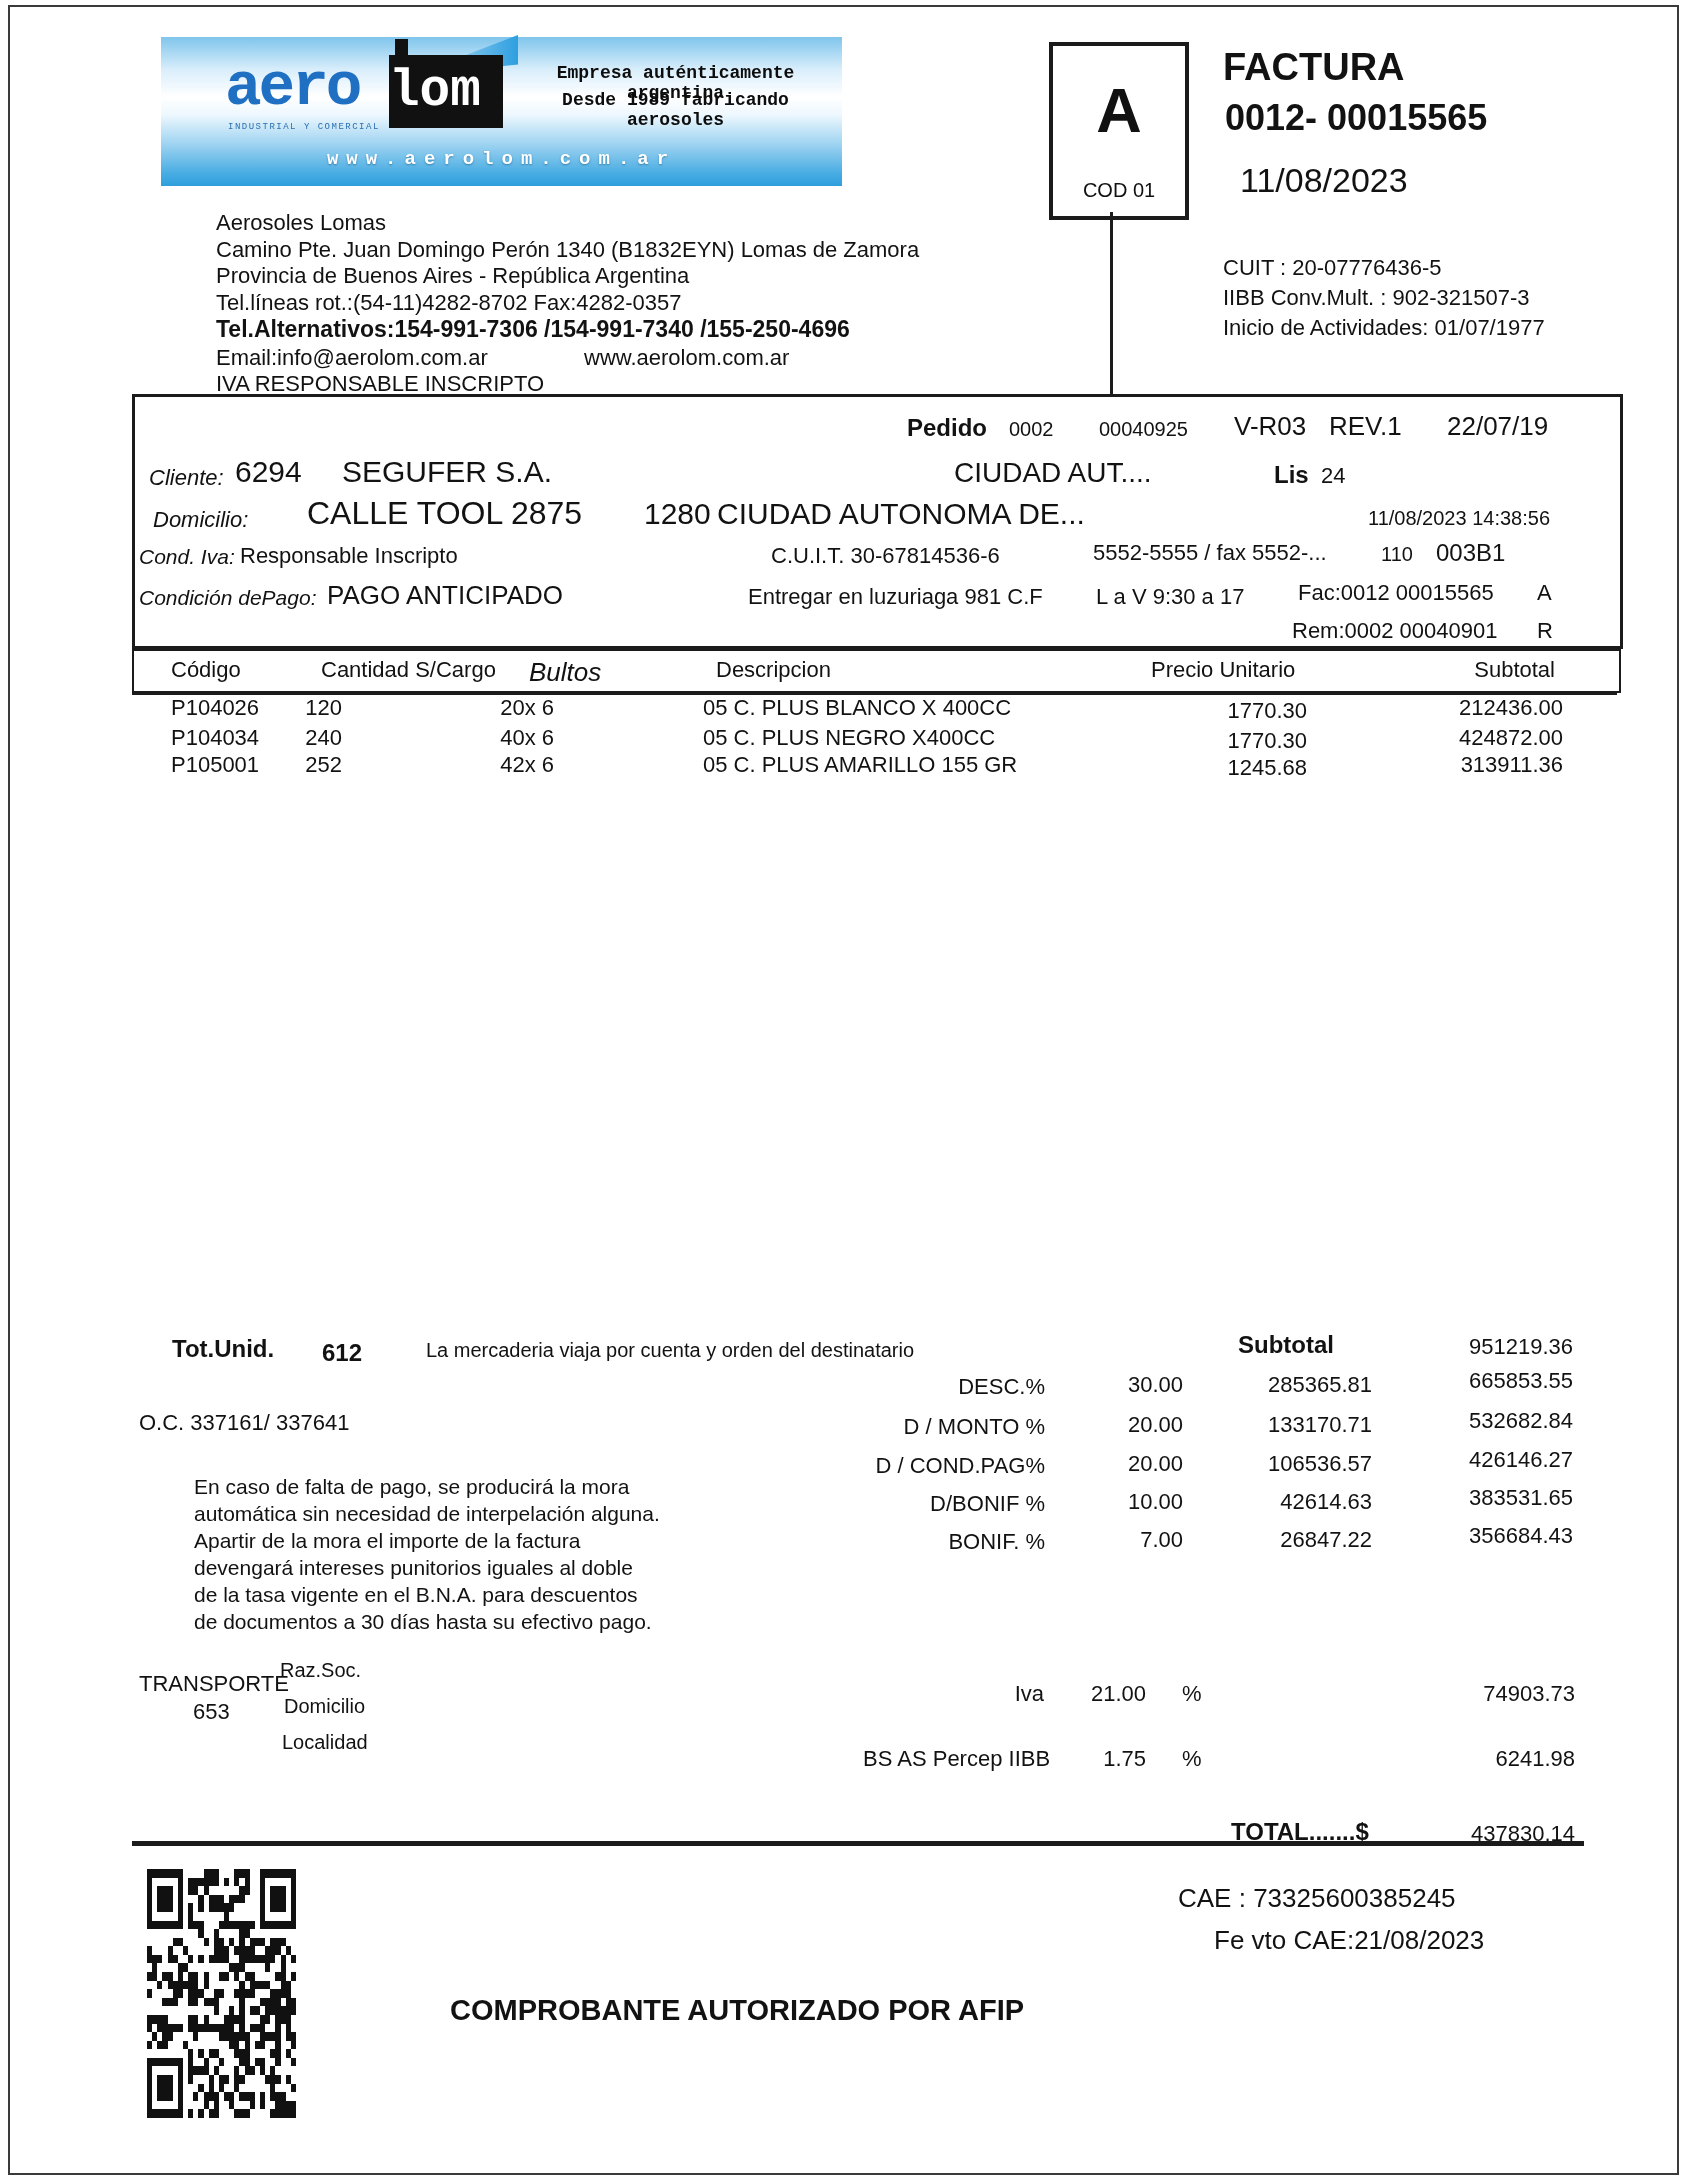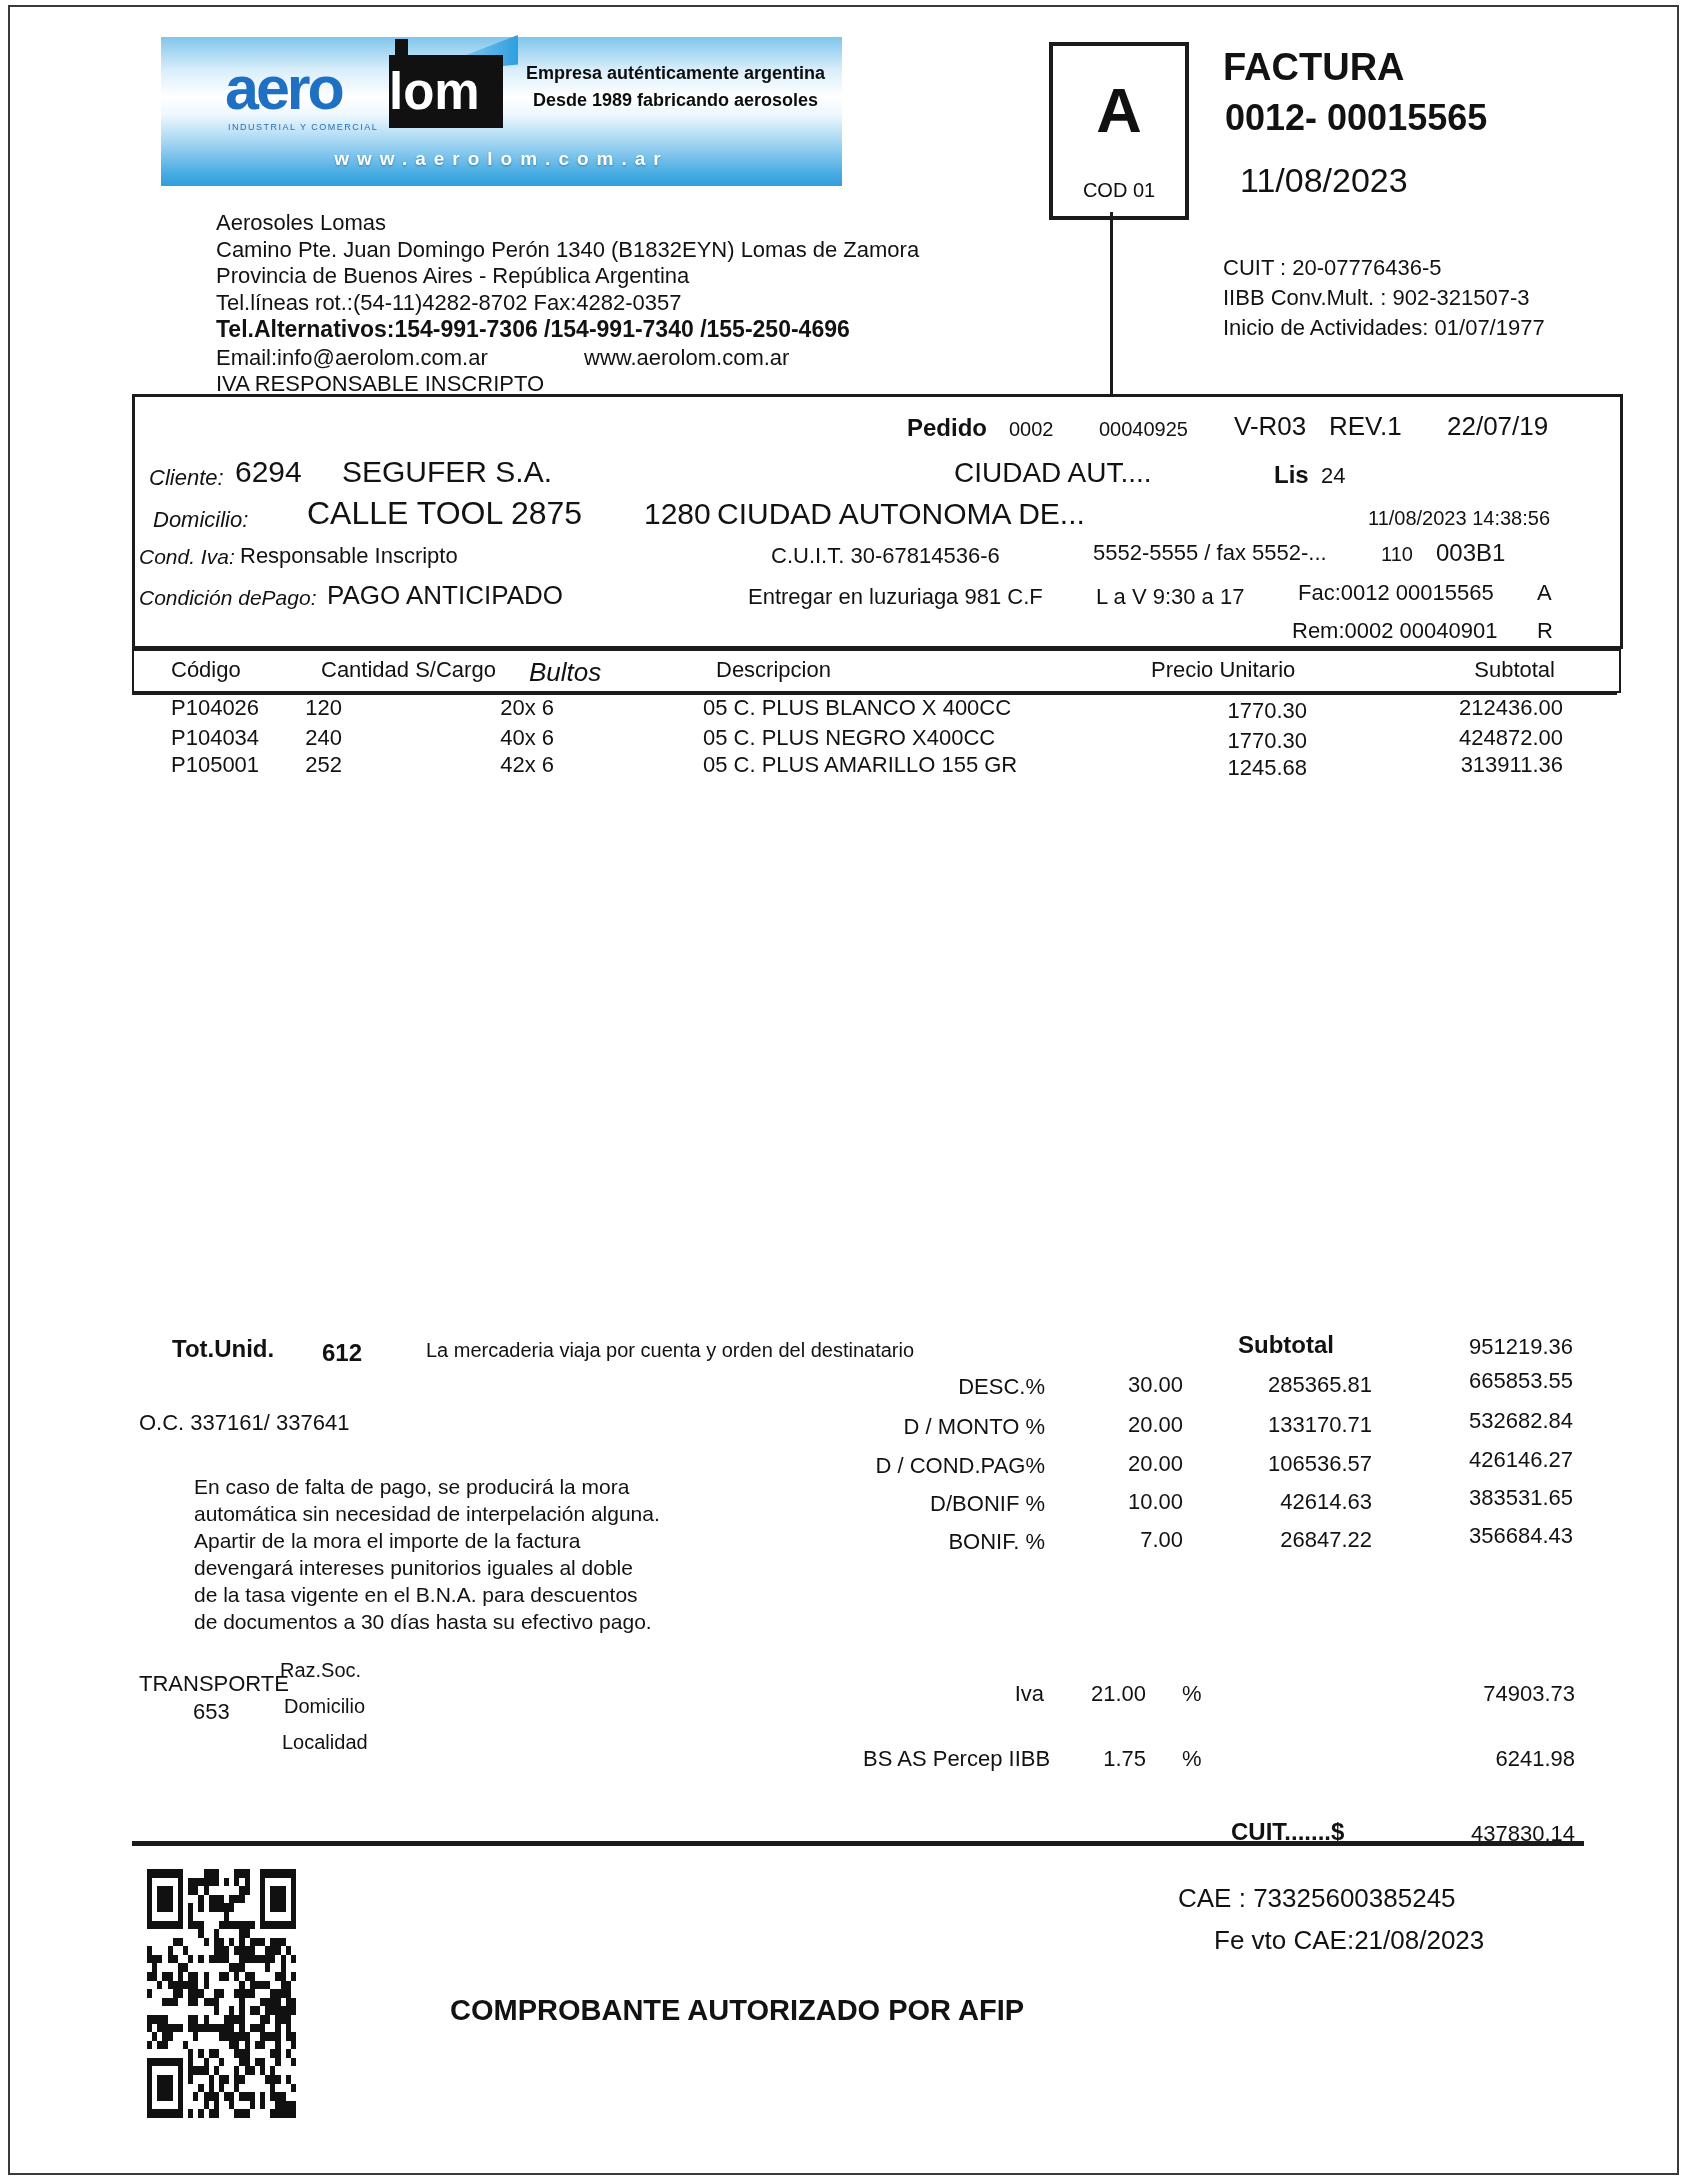--- a/index.html
+++ b/index.html
@@ -5,21 +5,21 @@
   html,body{margin:0;padding:0;background:#fff;}
   #page{position:relative;width:1683px;height:2178px;background:#fff;overflow:hidden;
         font-family:"Liberation Sans","DejaVu Sans",sans-serif;color:#121212;}
   .abs{position:absolute;white-space:nowrap;}
   .r{text-align:right;}
   .i{font-style:italic;}
   .b{font-weight:bold;}
   .frame{position:absolute;left:8px;top:5px;width:1667px;height:2166px;border:2px solid #3a3a3a;}
   
   .banner{position:absolute;left:161px;top:37px;width:681px;height:149px;
-    background:linear-gradient(180deg,#7fc5ec 0%,#d9eefb 22%,#ffffff 40%,#eef8fe 52%,#9ed3f1 72%,#46abe2 92%,#2f9fdd 100%);}
+    background:linear-gradient(180deg,#7fc5ec 0%,#d9eefb 22%,#ffffff 40%,#eef8fe 52%,#9ed3f1 72%,#46abe2 92%,#2f9fdd 100%);font-family:Liberation Mono, monospace;}
   .aero{position:absolute;left:64px;top:16px;font-size:61px;font-weight:bold;color:#1f6fc3;letter-spacing:-3px;}
   .logosub{position:absolute;left:67px;top:85px;font-size:9px;color:#2a6fb0;letter-spacing:1.5px;}
   .lombox{position:absolute;left:228px;top:18px;width:114px;height:73px;background:#111;
     display:flex;align-items:center;justify-content:flex-start;}
   .lombox span{color:#fff;font-size:51px;font-weight:bold;line-height:1;}
   .chimney{position:absolute;left:234px;top:2px;width:13px;height:20px;background:#111;}
   .spray{position:absolute;left:248px;top:-2px;width:109px;height:42px;
     clip-path:polygon(0 100%,100% 0,100% 70%);background:linear-gradient(90deg,#cfe9f8,#2e9fe0);}
   .tagline{position:absolute;left:356px;width:317px;text-align:center;font-weight:bold;font-size:18px;color:#0d0d0d;}
   .site{position:absolute;left:0;top:111px;width:100%;text-align:center;font-weight:bold;font-size:19px;
@@ -204,21 +204,21 @@
   <div class="abs r" style="left:970px;top:1681px;width:74px;font-size:22px;">Iva</div>
   <div class="abs r" style="left:1059px;top:1681px;width:87px;font-size:22px;">21.00</div>
   <div class="abs" style="left:1182px;top:1681px;font-size:22px;">%</div>
   <div class="abs r" style="left:1426px;top:1681px;width:149px;font-size:22px;">74903.73</div>
 
   <div class="abs" style="left:863px;top:1746px;font-size:22px;">BS AS Percep IIBB</div>
   <div class="abs r" style="left:1059px;top:1746px;width:87px;font-size:22px;">1.75</div>
   <div class="abs" style="left:1182px;top:1746px;font-size:22px;">%</div>
   <div class="abs r" style="left:1426px;top:1746px;width:149px;font-size:22px;">6241.98</div>
 
-  <div class="abs b" style="left:1231px;top:1818px;font-size:24px;">CUIT.......$</div>
+  <div class="abs b" style="left:1231px;top:1818px;font-size:24px;">TOTAL.......$</div>
   <div class="abs r" style="left:1426px;top:1821px;width:149px;font-size:22px;">437830.14</div>
 
   <div class="thickline"></div>
 
   <svg id="qr" class="abs" style="left:147px;top:1869px;" width="149" height="249" viewBox="0 0 29 29" preserveAspectRatio="none" shape-rendering="crispEdges">
       <rect x="0" y="0" width="1" height="1" fill="#111"></rect>
       <rect x="1" y="0" width="1" height="1" fill="#111"></rect>
       <rect x="2" y="0" width="1" height="1" fill="#111"></rect>
       <rect x="3" y="0" width="1" height="1" fill="#111"></rect>
       <rect x="4" y="0" width="1" height="1" fill="#111"></rect>

